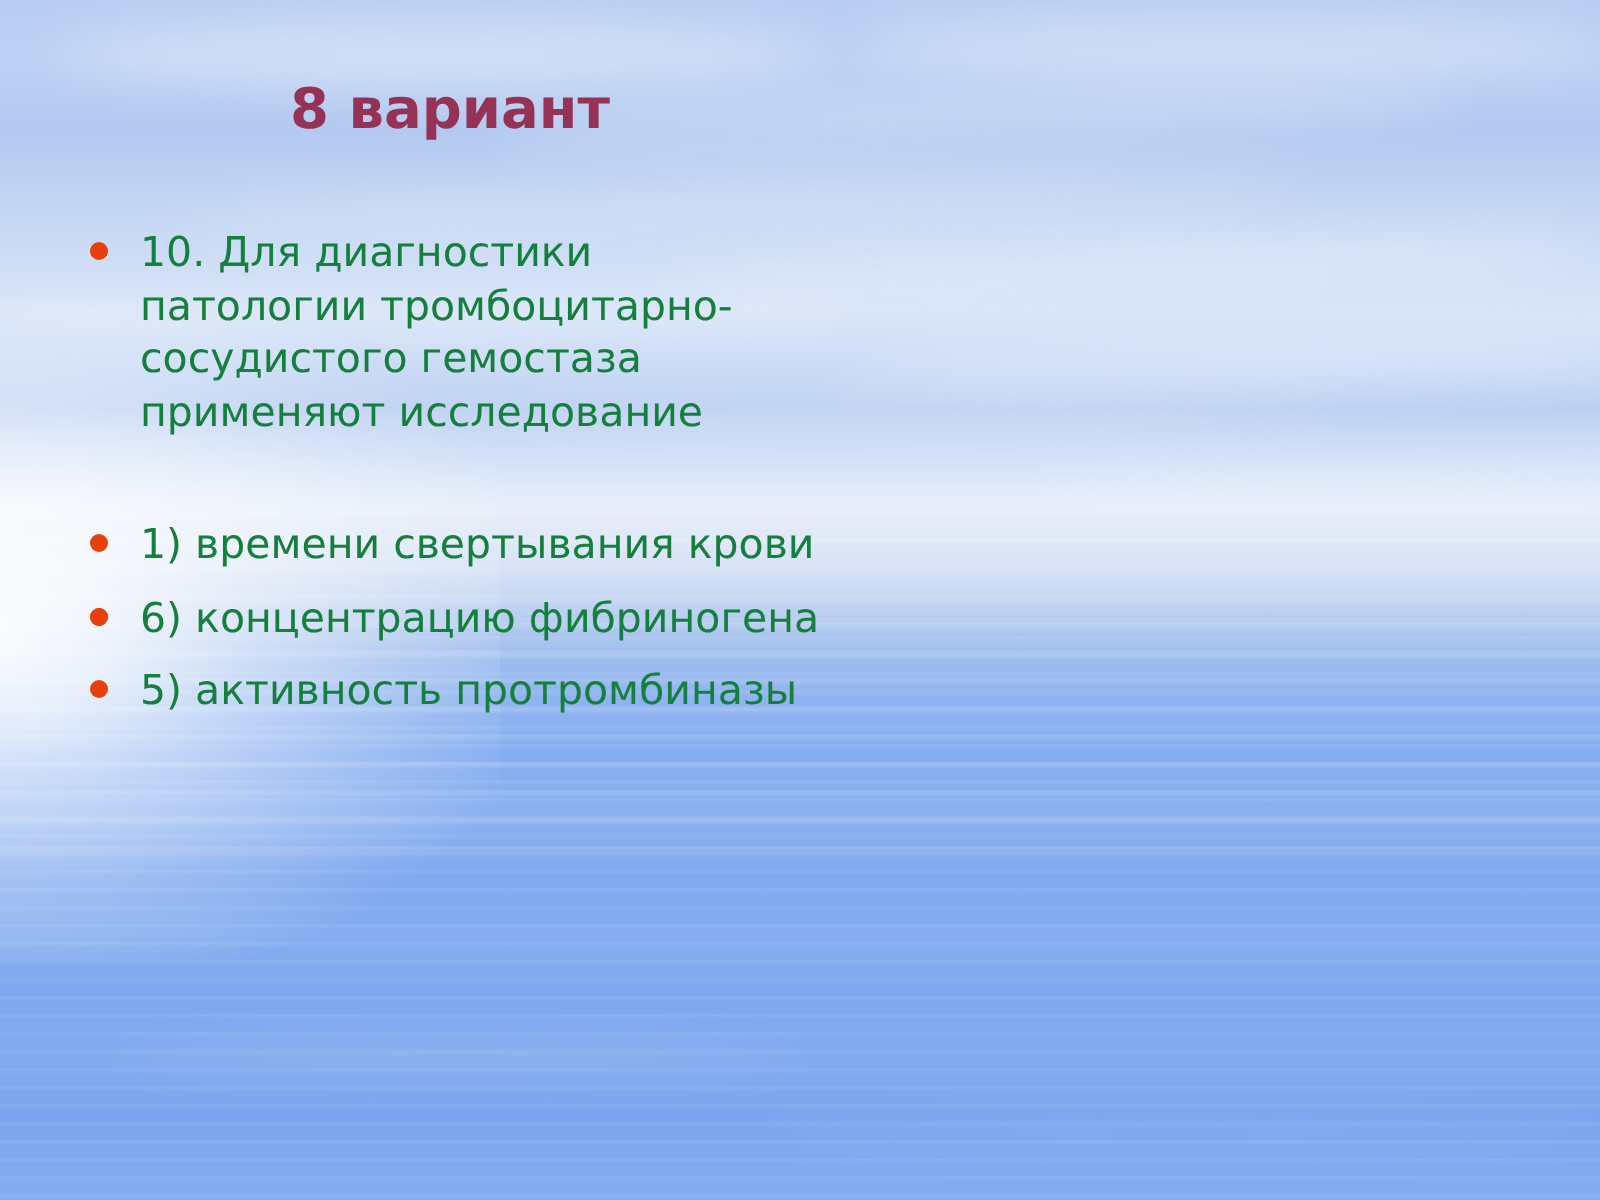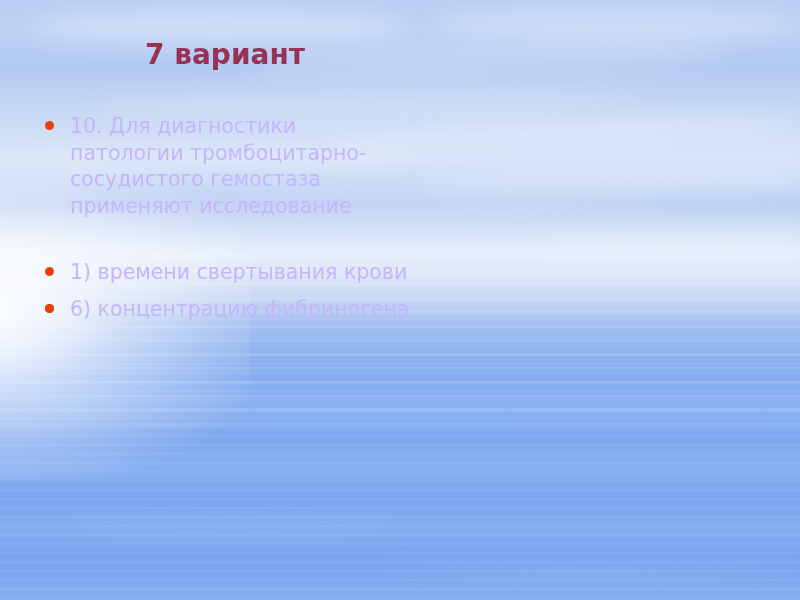--- a/index.html
+++ b/index.html
@@ -142,21 +142,21 @@
     list-style: none;
     margin: 0;
     padding: 0;
     position: absolute;
   }
   .bullets-left  { left: 40px;  top: 113px; width: 372px; }
 
   ul.bullets li {
     position: relative;
     padding-left: 30px;
-    color: #c4b5fd;
+    color: #15803d;
     font-size: 20.5px;
     font-weight: 400;
     line-height: 26.5px;
     margin: 0 0 10px 0;
   }
   ul.bullets li .dot {
     position: absolute;
     left: 5px;
     top: 8px;
     width: 9px;
@@ -185,36 +185,40 @@
   <div class="bg-cloud c8"></div>
   <div class="bg-cloud c9"></div>
   <div class="bg-cloud c10"></div>
   <div class="bg-cloud c11"></div>
   <div class="bg-ripples2"></div>
   <div class="bg-ripples"></div>
 
   <div class="content">
 
     <div class="col col-left">
-      <div class="slide-title title-left">7 вариант</div>
+      <div class="slide-title title-left">8 вариант</div>
       <ul class="bullets bullets-left">
         <li>
           <span class="dot"></span>
           <span>10. Для диагностики патологии тромбоцитарно-сосудистого гемостаза применяют исследование</span>
         </li>
         <li class="gap-before">
           <span class="dot"></span>
           <span>1) времени свертывания крови</span>
         </li>
         <li>
           <span class="dot"></span>
         </li>
         <li>
           <span class="dot"></span>
           <span>6) концентрацию фибриногена</span>
+        </li>
+        <li>
+          <span class="dot"></span>
+          <span>5) активность протромбиназы</span>
         </li>
       </ul>
     </div>
 
     <div class="col col-right">
       
       
     </div>
 
   </div>

